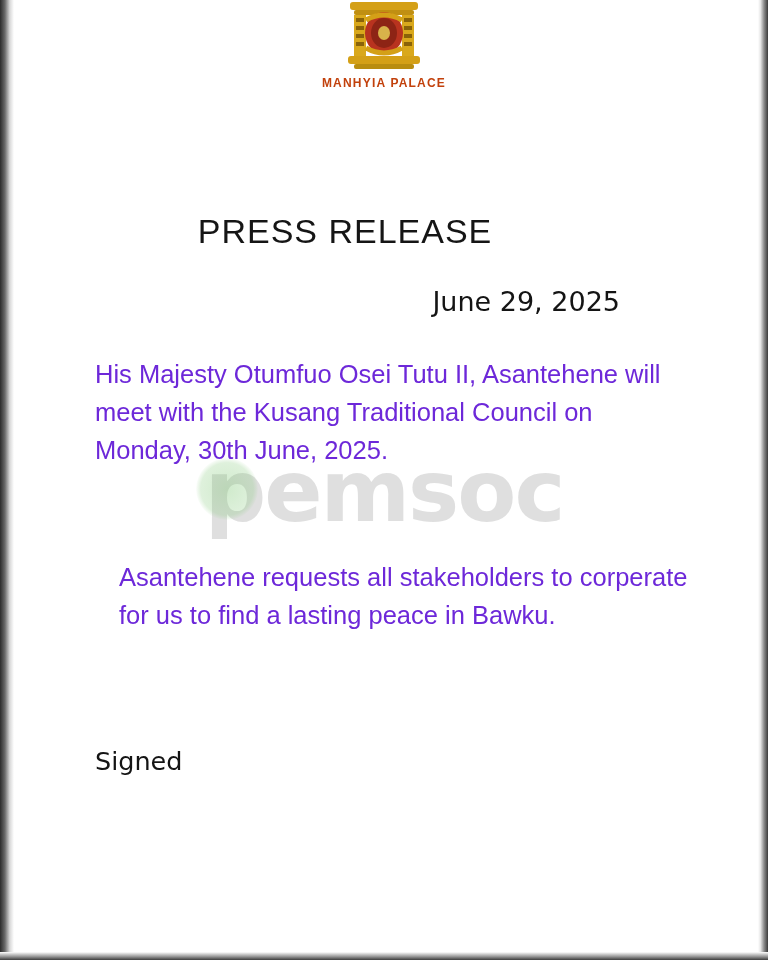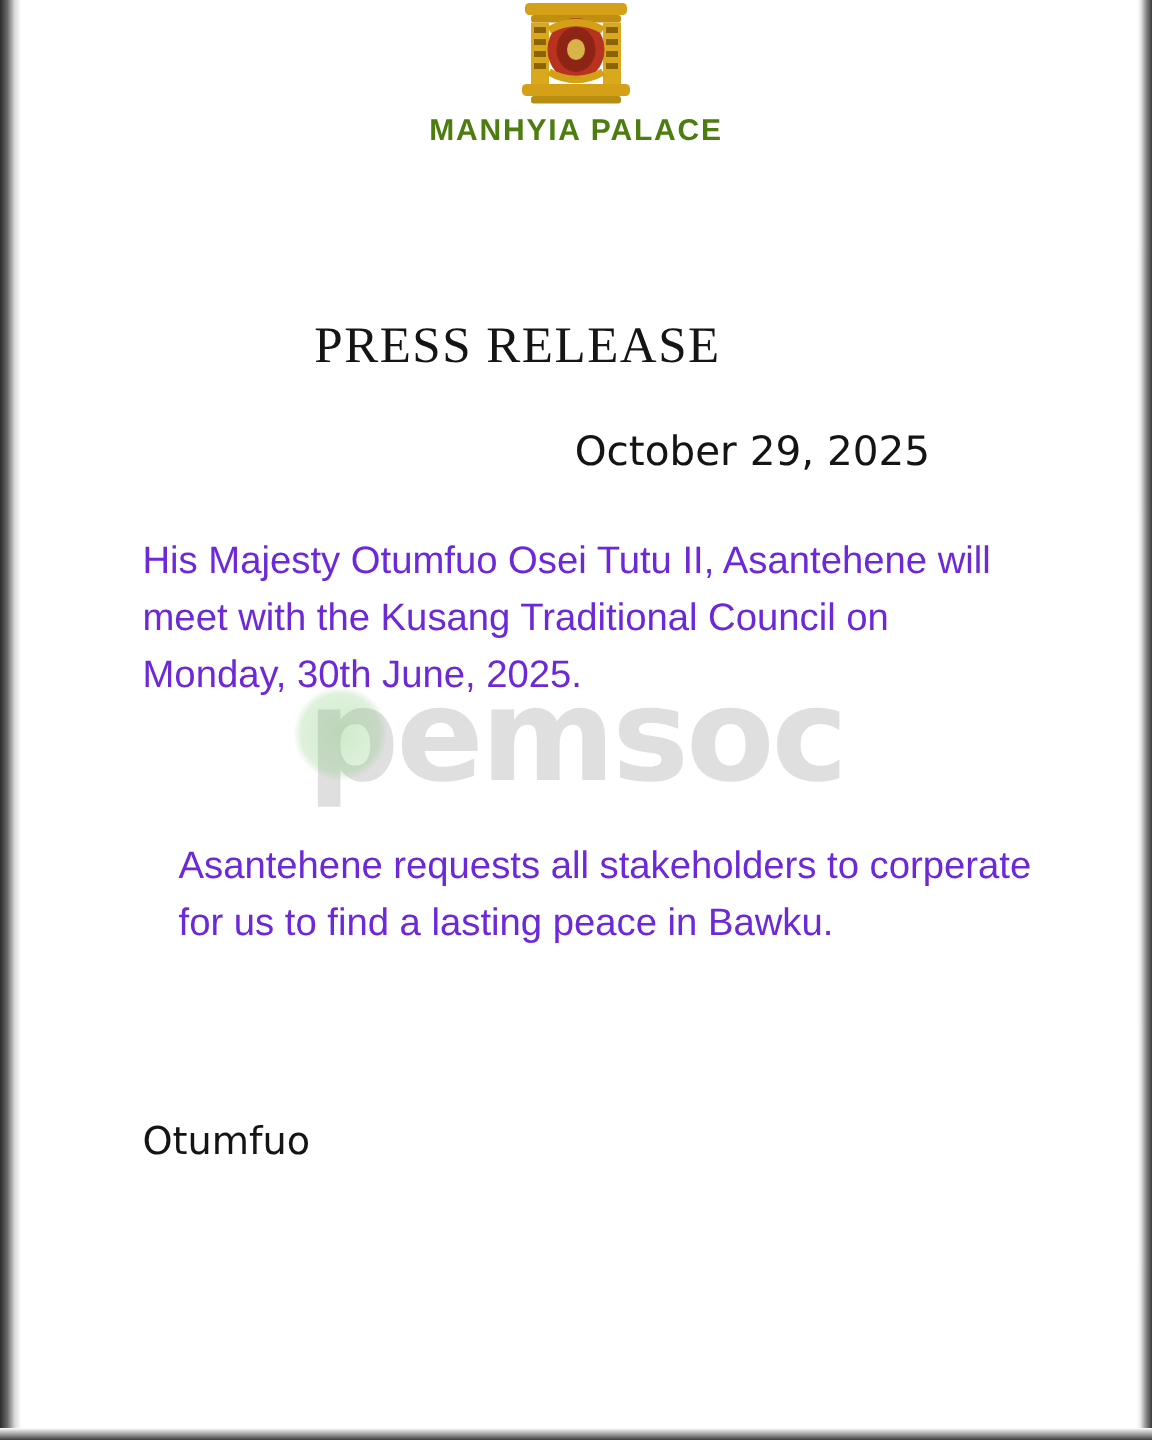--- a/index.html
+++ b/index.html
@@ -56,23 +56,23 @@
     width: 120px;
     height: 72px;
     margin: 0 auto;
   }
   .crest svg { display: block; }
 
   .org-name {
     margin-top: 4px;
     font-family: "Liberation Sans", sans-serif;
     font-weight: bold;
-    font-size: 20px;
+    font-size: 12px;
     letter-spacing: 1.2px;
-    color: #4d7c0f;
+    color: #c2410c;
   }
   .org-sub {
     margin-top: 5px;
     font-family: "Liberation Sans", sans-serif;
     font-weight: bold;
     font-size: 10.5px;
     letter-spacing: 0.4px;
     color: #111111;
   }
 
@@ -120,21 +120,21 @@
     left: 0;
     top: 0;
     width: 768px;
   }
   .title {
     position: absolute;
     left: 0;
     top: 212px;
     width: 680px;
     text-align: center;
-    font-family: Liberation Serif, serif;
+    font-family: Liberation Sans, sans-serif;
     font-size: 34px;
     letter-spacing: 1px;
     color: #151515;
     padding-left: 10px;
     box-sizing: border-box;
   }
   .date {
     position: absolute;
     right: 148px;
     top: 286px;
@@ -198,19 +198,19 @@
     <div class="org-name">MANHYIA PALACE</div>
   </div>
 
   <div class="watermark">
     <div class="wm-leaf"></div>
     <div class="wm-main">pemsoc</div>
   </div>
 
   <div class="content">
     <div class="title">PRESS RELEASE</div>
-    <div class="date">October 29, 2025</div>
+    <div class="date">June 29, 2025</div>
     <div class="para para-1">His Majesty Otumfuo Osei Tutu II, Asantehene will meet with the Kusang Traditional Council on Monday, 30th June, 2025.</div>
     <div class="para para-2">Asantehene requests all stakeholders to corperate for us to find a lasting peace in Bawku.</div>
-    <div class="signed">Otumfuo</div>
+    <div class="signed">Signed</div>
   </div>
 
 </div>
 
 </body></html>

